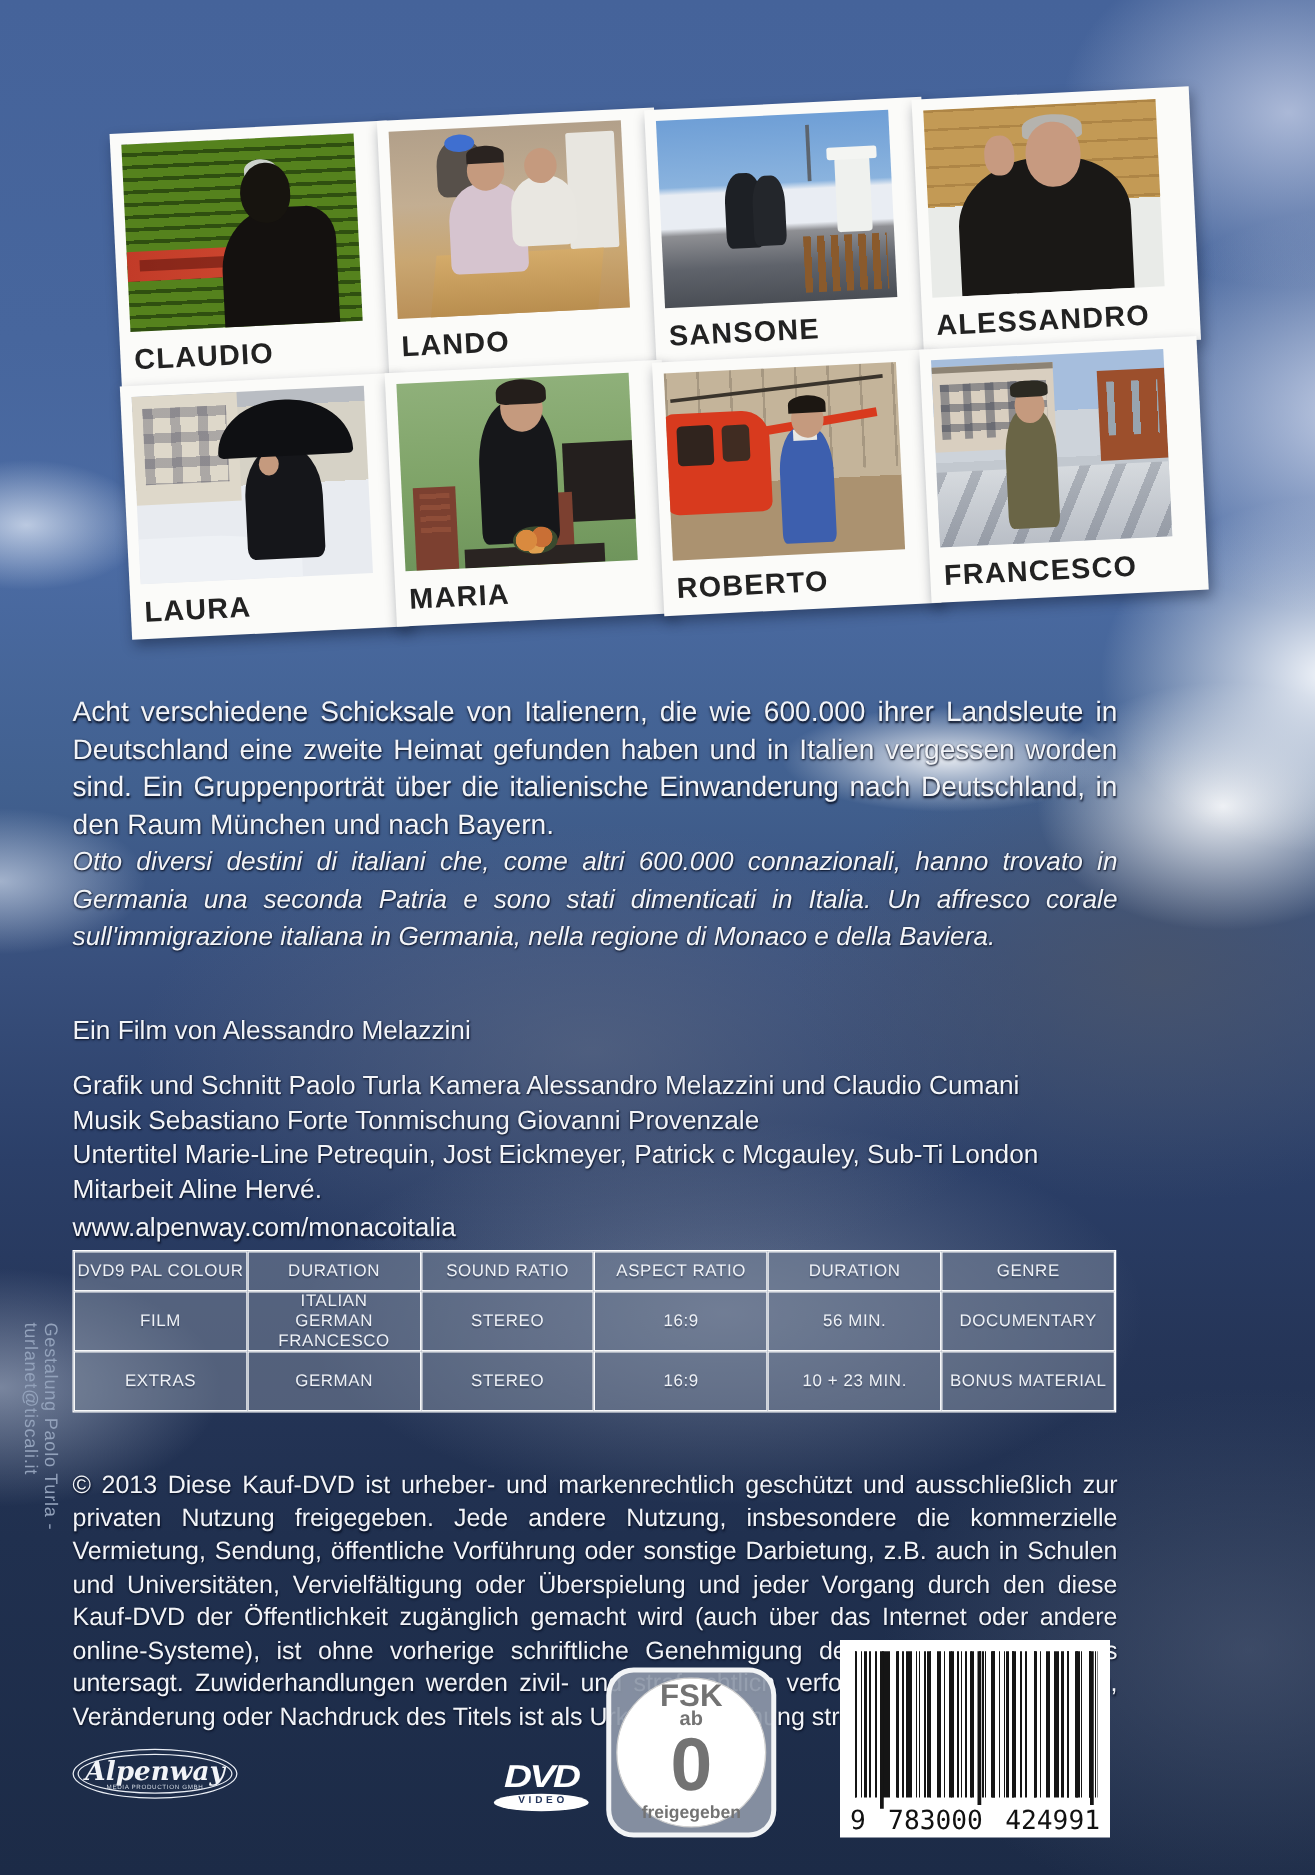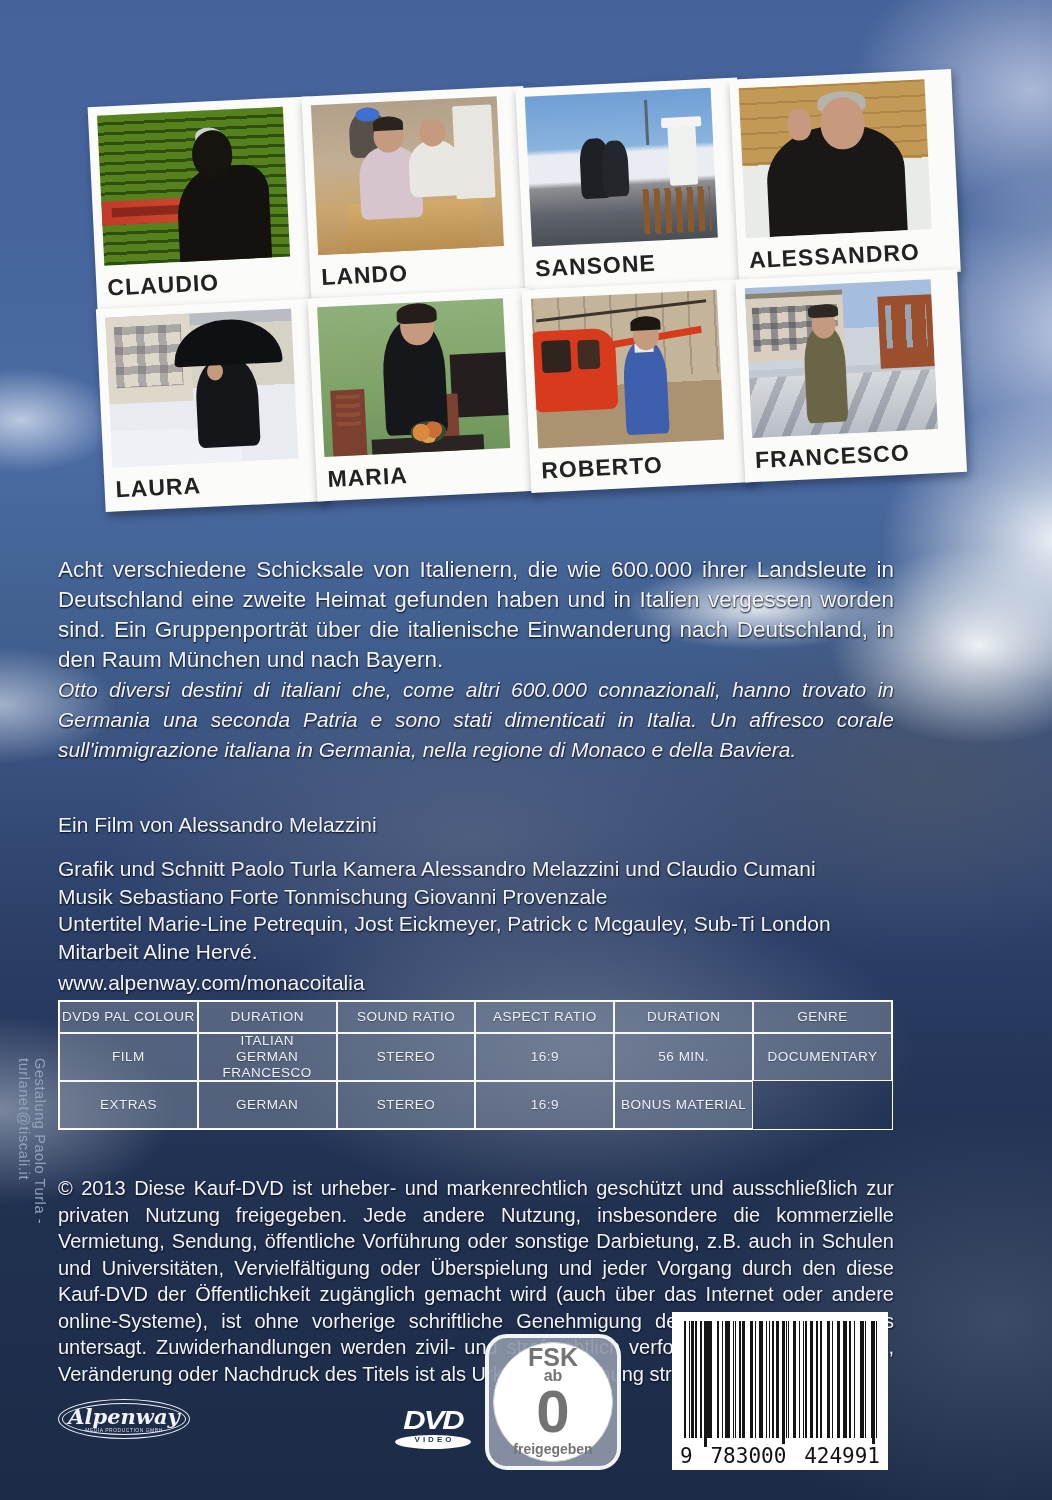--- a/index.html
+++ b/index.html
@@ -306,20 +306,23 @@
     <div class="cell dc">
         <span>GERMAN</span>
       </div>
     <div class="cell dc">
         <span>STEREO</span>
       </div>
     <div class="cell dc">
         <span>16:9</span>
       </div>
     <div class="cell dc">
+        <span>10 + 23 MIN.</span>
+      </div>
+    <div class="cell dc">
         <span>BONUS MATERIAL</span>
       </div>
   </div>
 
   <p class="para legal abs">© 2013 Diese Kauf-DVD ist urheber- und markenrechtlich geschützt und ausschließlich zur privaten Nutzung freigegeben. Jede andere Nutzung, insbesondere die kommerzielle Vermietung, Sendung, öffentliche Vorführung oder sonstige Darbietung, z.B. auch in Schulen und Universitäten, Vervielfältigung oder Überspielung und jeder Vorgang durch den diese Kauf-DVD der Öffentlichkeit zugänglich gemacht wird (auch über das Internet oder andere online-Systeme), ist ohne vorherige schriftliche Genehmigung des Urheberrechtinhabers untersagt. Zuwiderhandlungen werden zivil- und strafrechtlich verfolgt. Jede Beschädigung, Veränderung oder Nachdruck des Titels ist als Urkundenfälschung strafbar.</p>
 
   <div class="side-credit">Gestalung Paolo Turla - turlanet@tiscali.it</div>
 
   <div class="alpenway">
     <div class="inner-ring"></div>

